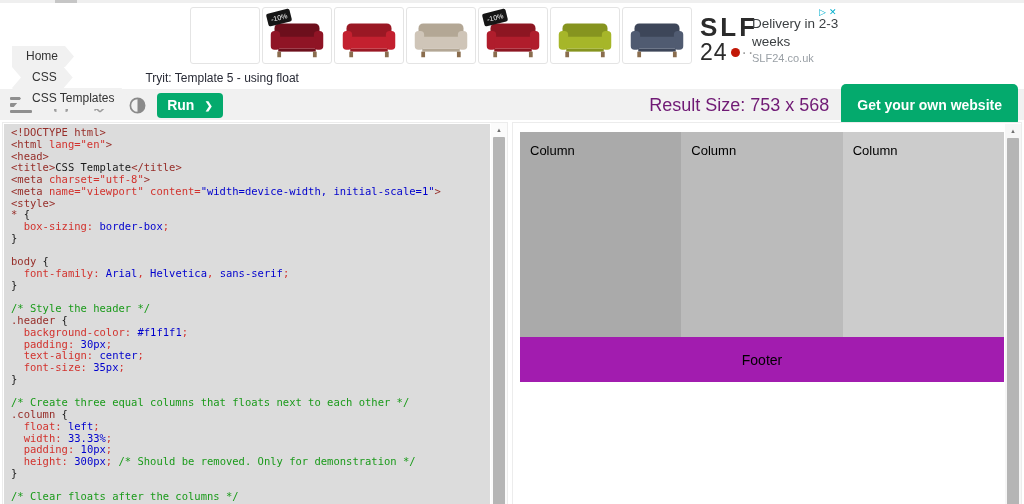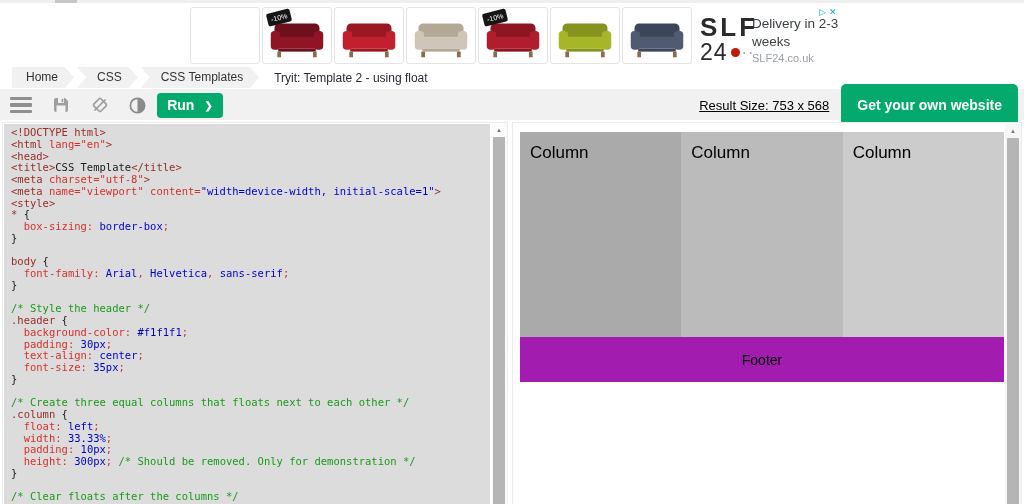--- a/index.html
+++ b/index.html
@@ -39,21 +39,21 @@
 
   
   .toolbar { height:30px; background:#f1f1f1; display:flex; align-items:center; padding:0 6px 0 10px; }
   .tb-icon { margin-right:20px; display:flex; align-items:center; justify-content:center; cursor:pointer; }
   .hamburger { width:22px; flex-direction:column; gap:3px; }
   .hamburger div { width:22px; height:3.5px; background:#8f8f8f; border-radius:1px; }
   .run-btn { background:#04AA6D; color:#fff; border:none; border-radius:4px; height:25px; width:66px;
              font-family:"Liberation Sans", sans-serif; font-size:14px; font-weight:bold; cursor:pointer;
              display:flex; align-items:center; justify-content:center; gap:10px; margin-left:-4px; }
   .run-btn .chev { font-size:10px; font-weight:bold; }
-  .result-size { margin-left:auto; font-size:13px; color:#000000; margin-right:12px;text-decoration:underline; }
+  .result-size { margin-left:auto; font-size:18px; color:#701a75; margin-right:12px; }
   .cta-btn { background:#04AA6D; color:#fff; border:none; border-radius:5px; height:42px; padding:0 16px;
              font-family:"Liberation Sans", sans-serif; font-size:14px; font-weight:bold; cursor:pointer; }
 
   
   .workspace { height:480px; background:#ffffff; display:flex; padding:2px; }
   .bottom-strip { height:6px; background:#f1f1f1; }
 
   .editor-pane { width:506px; background:#fff; display:flex; border:1px solid #ececec; }
   .code-area { flex:1; background:#dcdcdc; margin:1px; padding:3px 0 0 7px; overflow:hidden;
                font-family:"DejaVu Sans Mono","Liberation Mono",monospace; font-size:10.5px; line-height:11.75px;
@@ -68,21 +68,21 @@
   .vscroll .thumb-bar { position:absolute; left:2px; right:2px; background:#b5b5b5; border-radius:1px; cursor:grab; }
   .editor-thumb { top:14px; bottom:22px; }
   .preview-scroll { background:#f6f6f6; }
   .preview-thumb { top:14px; bottom:14px; background:#e7e7e7; }
 
   .preview-pane { flex:1; margin-left:4px; background:#fff; border:1px solid #ececec; position:relative; }
   .p-body { position:absolute; left:7px; top:9px; right:17px; }
   .p-header { height:112px; background:#f1f1f1; display:flex; align-items:center; justify-content:center; }
   .p-header-text { font-size:44px; font-weight:bold; color:#000; }
   .p-columns { display:flex; }
-  .p-col { flex:1; height:205px; padding:11px 10px; font-size:17px; color:#000; }
+  .p-col { flex:1; height:205px; padding:11px 10px; font-size:13px; color:#000; }
   .p-footer { height:45px; background:#a21caf; display:flex; align-items:center; justify-content:center; font-size:14px; color:#000; }
 </style>
 </head>
 <body>
 
 <div class="top-strip">
     <div class="seg"></div>
   </div>
 
 <div class="ad-banner">
@@ -170,26 +170,26 @@
     <div>weeks</div>
   </div>
   <div class="ad-domain">SLF24.co.uk</div>
   <div class="ad-badges">
     <span>▷</span>
     <span>✕</span>
   </div>
 </div>
 
 <div class="breadcrumb-bar">
-  <span id="crumbs" style="display:flex;align-items:flex-start;">
+  <span id="crumbs" style="display:flex;align-items:flex-start;flex-direction:column;">
       <span class="crumb first">Home</span>
       <span class="crumb">CSS</span>
       <span class="crumb">CSS Templates</span>
     </span>
-  <span class="crumb-current">Tryit: Template 2 - using float</span>
+  <span class="crumb-current">Tryit: Template 5 - using float</span>
 </div>
 
 <div class="toolbar">
   <div class="tb-icon hamburger">
       <div></div>
       <div></div>
       <div></div>
     </div>
   <div class="tb-icon">
     <svg width="18" height="18" viewBox="0 0 18 18">

